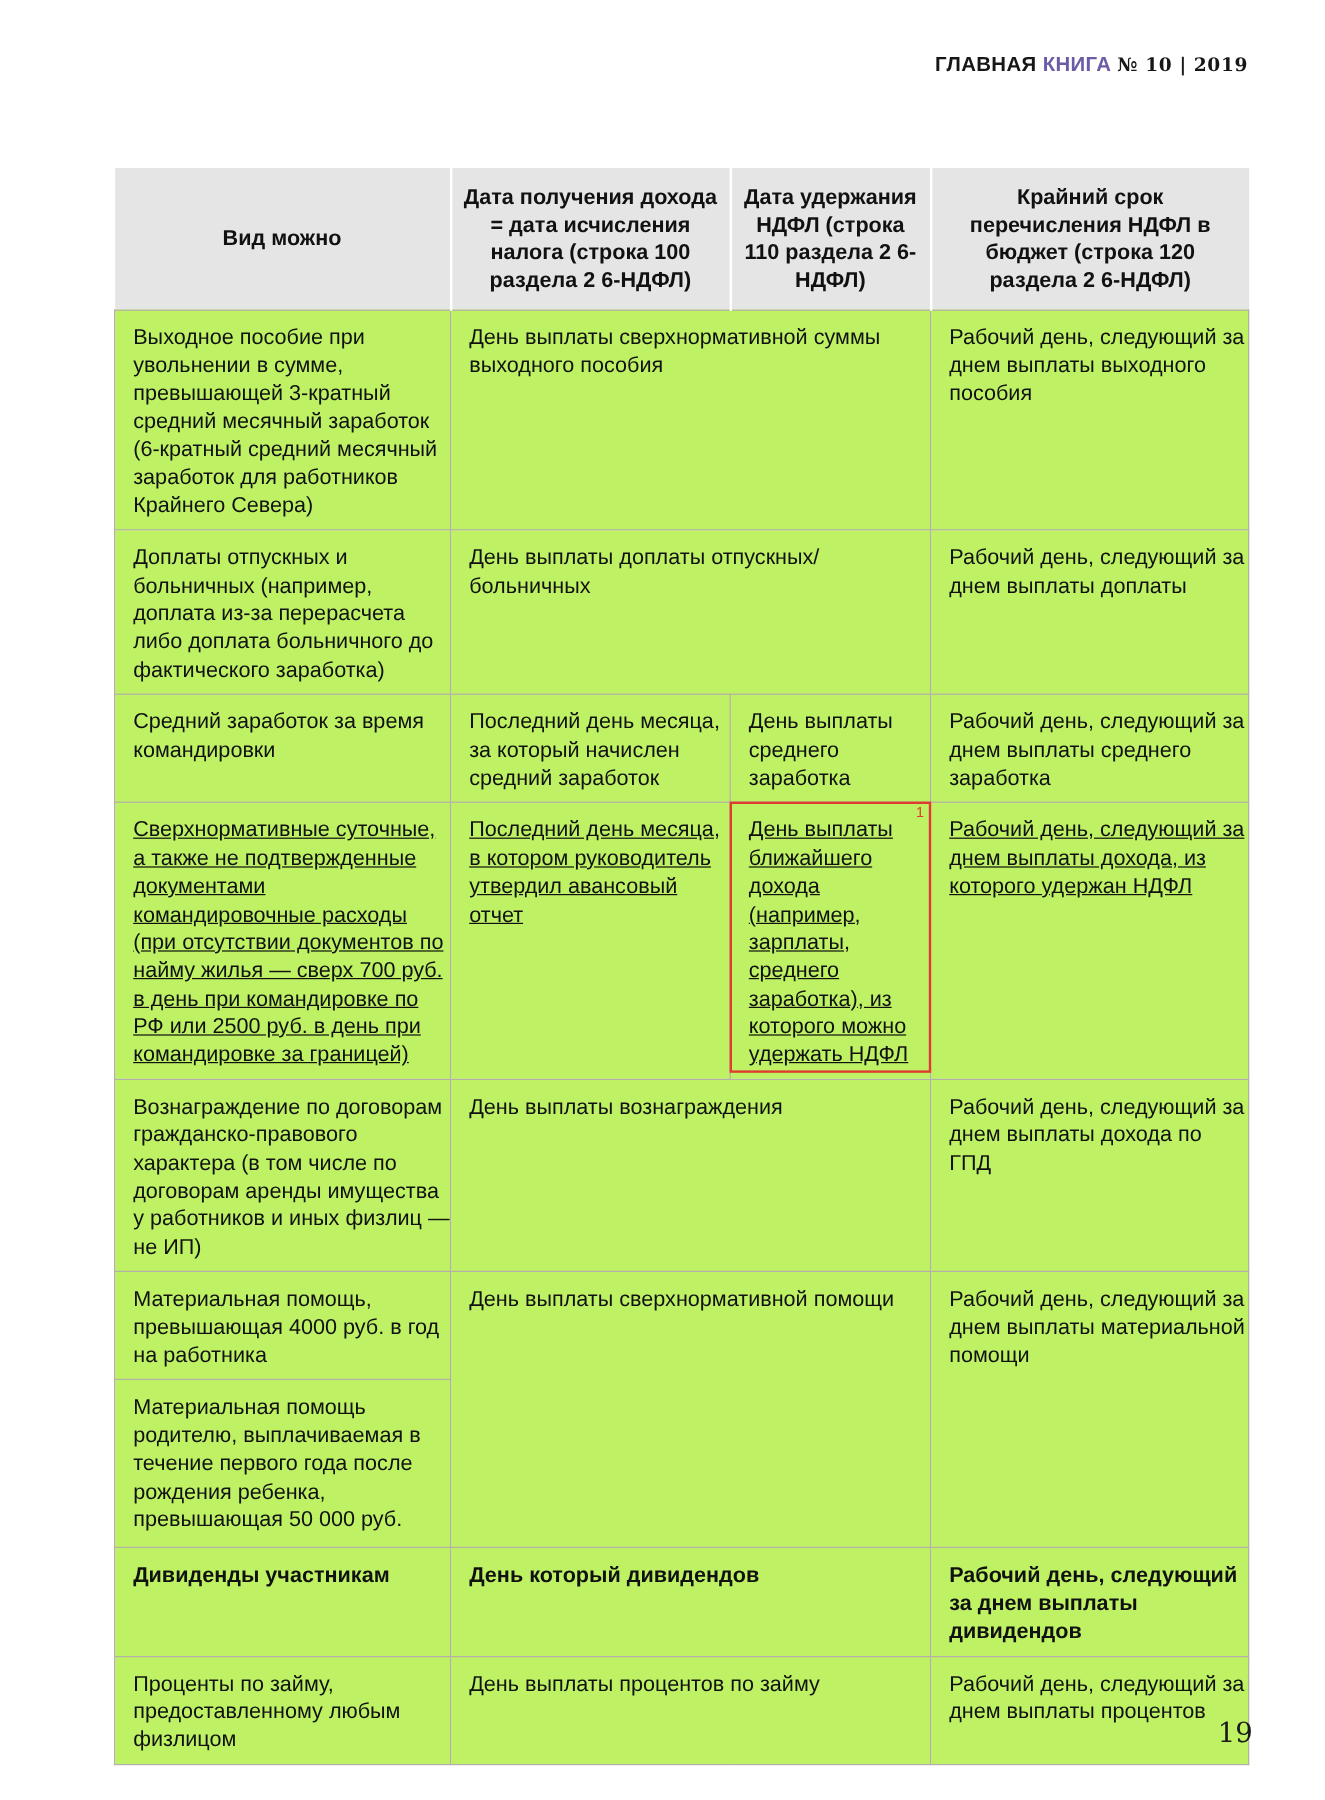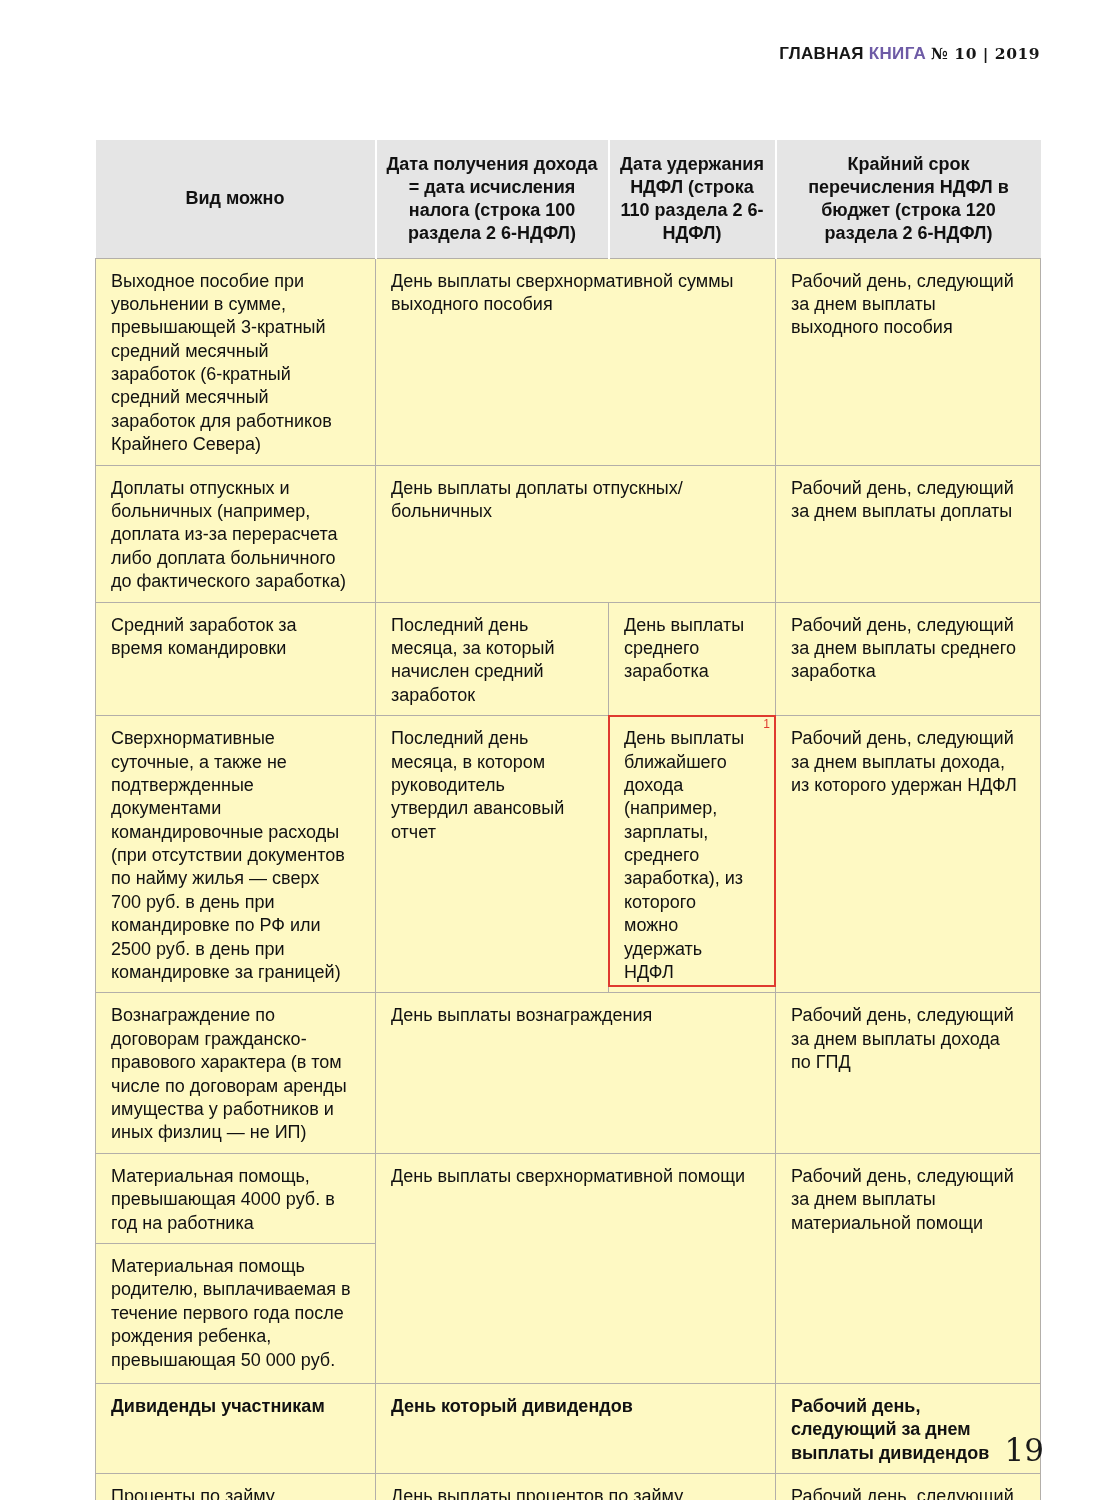--- a/index.html
+++ b/index.html
@@ -37,39 +37,39 @@
     background:#e5e5e5;
     font-weight:bold;font-size:18px;line-height:1.28;
     text-align:center;vertical-align:middle;
     padding:8px 10px;
     border:none;border-left:2px solid #ffffff;
   }
   th:first-child{border-left:none;}
   td{
     border:1px solid #b3afa9;
     vertical-align:top;
-    padding:11px 23px 8px 15px;
+    padding:11px 0 8px 15px;
     font-size:18px;line-height:1.3;
-    background:#fef9c3;
+    background:#bef264;
   }
   td.note-cell{position:relative;}
   .red-frame{
     position:absolute;left:-1px;right:-1px;top:-1px;bottom:5px;
     border:2px solid #df3b2f;
     pointer-events:none;
   }
   .red-sup{
     position:absolute;top:2px;right:5px;
     color:#df3b2f;font-size:12px;line-height:1;
   }
   
   .page-number{
     position:absolute;top:1432px;right:60px;
     font-family:"DejaVu Serif","Liberation Serif",serif;
-    font-size:31px;color:#1a1a1a;
+    font-size:23px;color:#1a1a1a;
   }
 </style>
 </head>
 <body>
 
 <div class="masthead">
   <span class="mh-black">ГЛАВНАЯ</span>
   <span class="mh-purple">КНИГА</span>
   <span class="mh-issue">№ 10 | 2019</span>
 </div>
@@ -99,21 +99,21 @@
       <td>Доплаты отпускных и больничных (например, доплата из-за перерасчета либо доплата больничного до фактического заработка)</td>
       <td colspan="2">День выплаты доплаты отпускных/больничных</td>
       <td>Рабочий день, следующий за днем выплаты доплаты</td>
     </tr>
     <tr style="height:89px;">
       <td>Средний заработок за время командировки</td>
       <td>Последний день месяца, за который начислен средний заработок</td>
       <td>День выплаты среднего заработка</td>
       <td>Рабочий день, следующий за днем выплаты среднего заработка</td>
     </tr>
-    <tr style="height:228px;">
+    <tr style="height:228px;text-decoration:underline;">
       <td>Сверхнормативные суточные, а также не подтвержденные документами командировочные расходы (при отсутствии документов по найму жилья — сверх 700 руб. в день при командировке по РФ или 2500 руб. в день при командировке за границей)</td>
       <td>Последний день месяца, в котором руководитель утвердил авансовый отчет</td>
       <td class="note-cell">
         <span>День выплаты ближайшего дохода (например, зарплаты, среднего заработка), из которого можно удержать НДФЛ</span>
         <span class="red-frame"></span>
         <span class="red-sup">1</span>
       </td>
       <td>Рабочий день, следующий за днем выплаты дохода, из которого удержан НДФЛ</td>
     </tr>
     <tr style="height:139px;">

